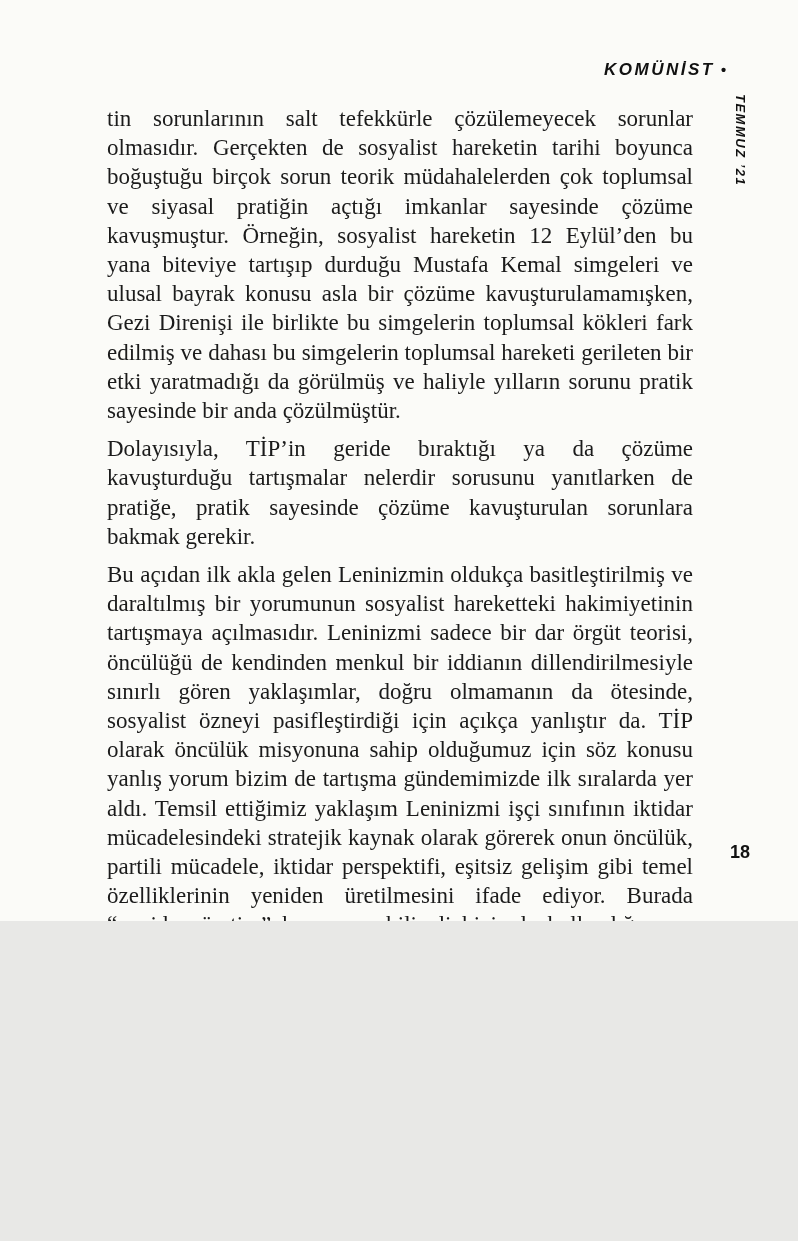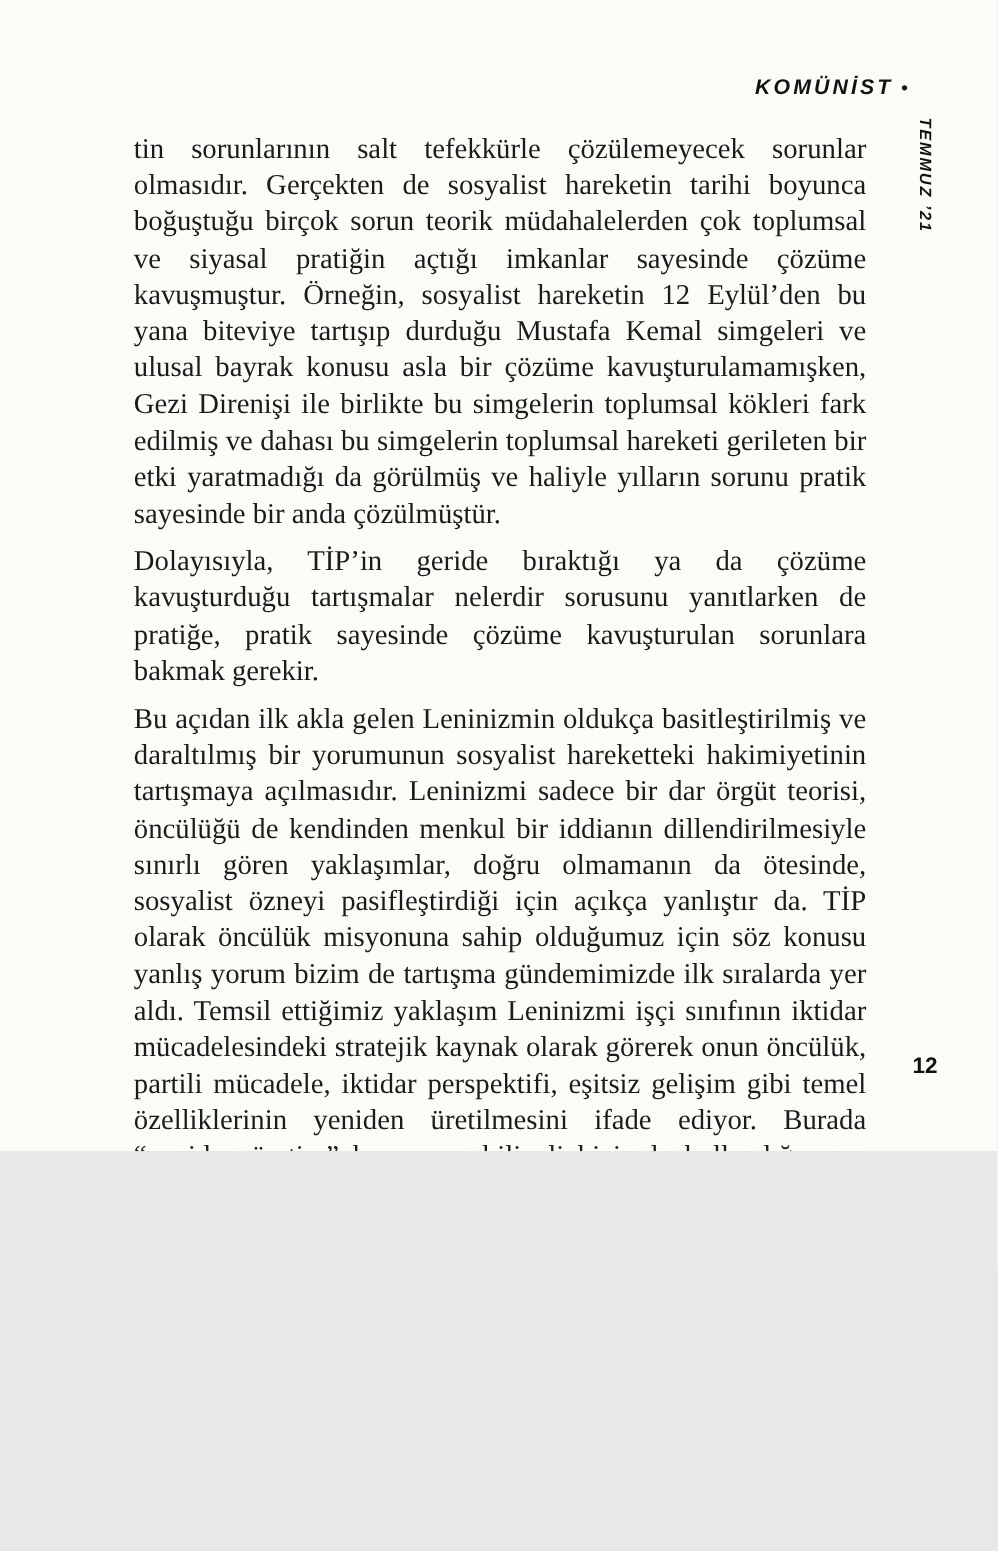--- a/index.html
+++ b/index.html
@@ -77,15 +77,15 @@
   </div>
 
   <div class="issue-date-vertical">TEMMUZ ’21</div>
 
   <div class="body-text">
     <p>tin sorunlarının salt tefekkürle çözülemeyecek sorunlar olmasıdır. Gerçekten de sosyalist hareketin tarihi boyunca boğuştuğu birçok sorun teorik müdahalelerden çok toplumsal ve siyasal pratiğin açtığı imkanlar sayesinde çözüme kavuşmuştur. Örneğin, sosyalist hareketin 12 Eylül’den bu yana biteviye tartışıp durduğu Mustafa Kemal simgeleri ve ulusal bayrak konusu asla bir çözüme kavuşturulamamışken, Gezi Direnişi ile birlikte bu simgelerin toplumsal kökleri fark edilmiş ve dahası bu simgelerin toplumsal hareketi gerileten bir etki yaratmadığı da görülmüş ve haliyle yılların sorunu pratik sayesinde bir anda çözülmüştür.</p>
     <p>Dolayısıyla, TİP’in geride bıraktığı ya da çözüme kavuşturduğu tartışmalar nelerdir sorusunu yanıtlarken de pratiğe, pratik sayesinde çözüme kavuşturulan sorunlara bakmak gerekir.</p>
     <p>Bu açıdan ilk akla gelen Leninizmin oldukça basitleştirilmiş ve daraltılmış bir yorumunun sosyalist hareketteki hakimiyetinin tartışmaya açılmasıdır. Leninizmi sadece bir dar örgüt teorisi, öncülüğü de kendinden menkul bir iddianın dillendirilmesiyle sınırlı gören yaklaşımlar, doğru olmamanın da ötesinde, sosyalist özneyi pasifleştirdiği için açıkça yanlıştır da. TİP olarak öncülük misyonuna sahip olduğumuz için söz konusu yanlış yorum bizim de tartışma gündemimizde ilk sıralarda yer aldı. Temsil ettiğimiz yaklaşım Leninizmi işçi sınıfının iktidar mücadelesindeki stratejik kaynak olarak görerek onun öncülük, partili mücadele, iktidar perspektifi, eşitsiz gelişim gibi temel özelliklerinin yeniden üretilmesini ifade ediyor. Burada “yeniden üretim” kavramını bilinçli biçimde kullandığımızın altını çizmek isterim: Leninizm, Rusya’da yaşanan tarihsel sürecin birebir kopyalanıp tekrar edilmesi değil, özgül bağlamlı bir biçimde, yani ülkenin ve çağın yeni koşulları içinde temel ilkeleri yeniden üretilmesi gereken bir teorik kaynaktır. TİP, bu konularda teorik bir üretkenlik de sergilemiştir elbette, ama bu tartışmanın anlamlı bir sonuca varması TİP’in pratiği ile mümkün olmuştur.</p>
   </div>
 
-  <div class="page-number">12</div>
+  <div class="page-number">18</div>
 
 </div>
 
 </body></html>

